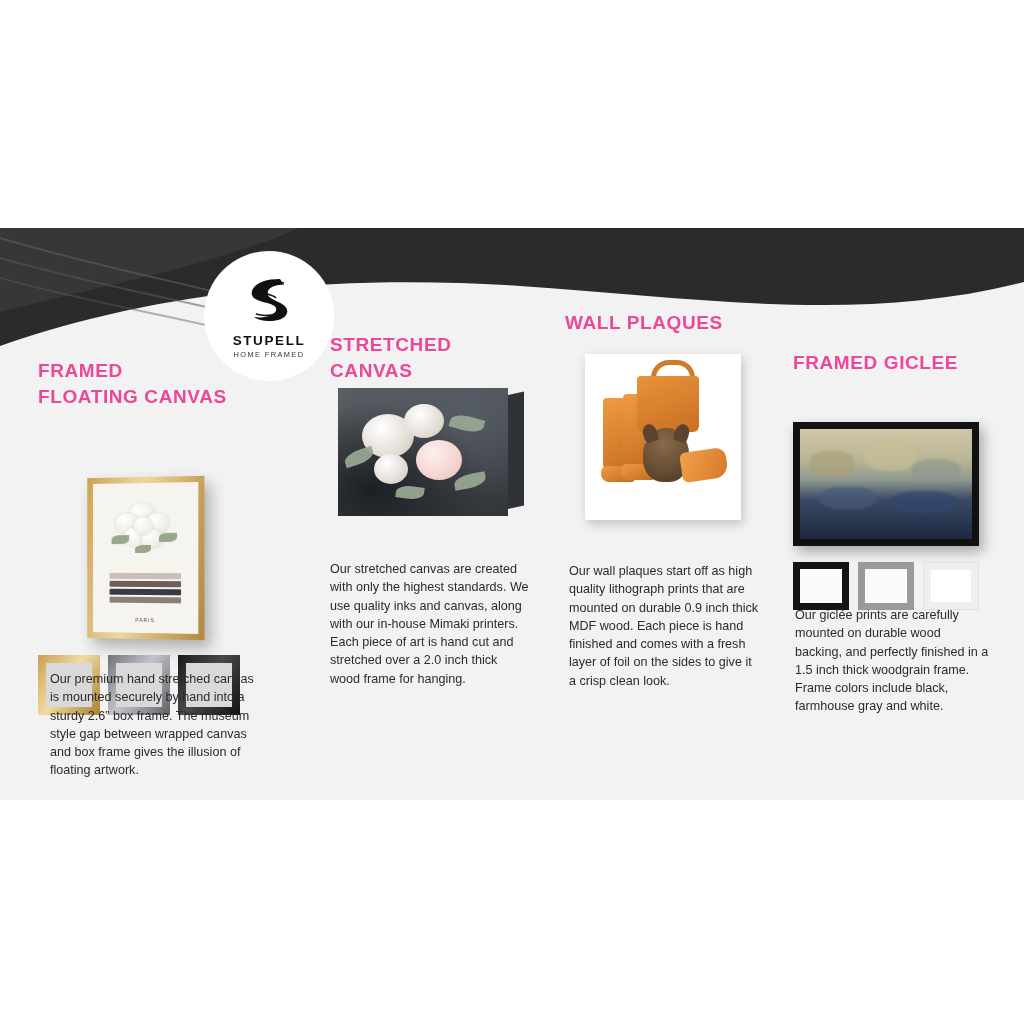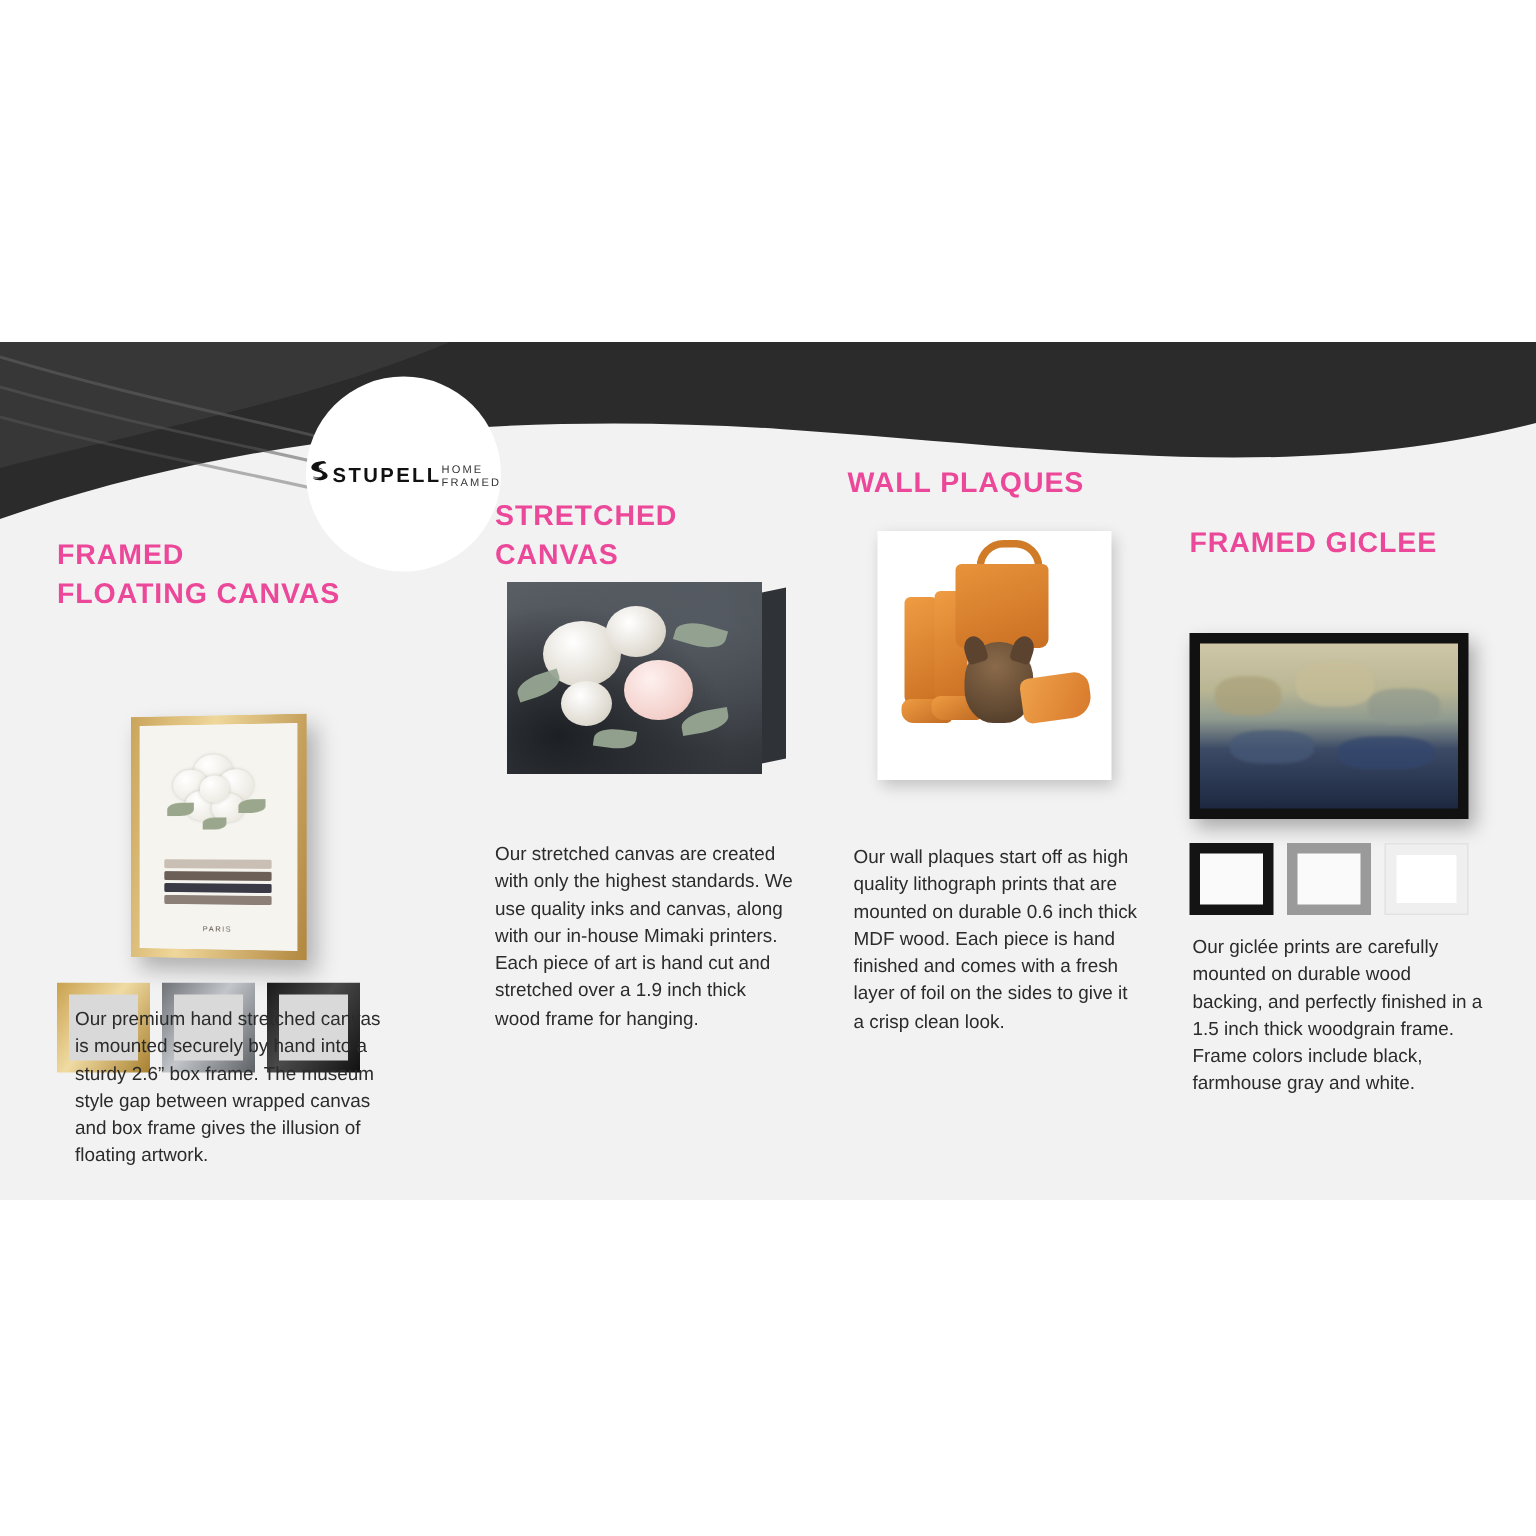--- a/index.html
+++ b/index.html
@@ -43,20 +43,21 @@
   
   .logo-badge {
     position: absolute;
     left: 204px;
     top: 251px;
     width: 130px;
     height: 130px;
     border-radius: 50%;
     background: #ffffff;
     display: flex;
+    flex-direction: column;
     align-items: center;
     justify-content: center;
     box-shadow: 0 0 0 0 rgba(0,0,0,0);
   }
   .logo-mark {
     width: 58px;
     height: 56px;
     margin-bottom: 4px;
   }
   .logo-name {
@@ -331,21 +332,21 @@
         <div class="rose white" style="left:66px;top:16px;width:40px;height:34px;"></div>
         <div class="rose pink" style="left:78px;top:52px;width:46px;height:40px;"></div>
         <div class="rose white" style="left:36px;top:66px;width:34px;height:30px;"></div>
         <div class="sc-leaf" style="left:6px;top:62px;width:30px;height:14px;transform:rotate(-18deg);"></div>
         <div class="sc-leaf" style="left:112px;top:28px;width:34px;height:15px;transform:rotate(16deg);"></div>
         <div class="sc-leaf" style="left:116px;top:86px;width:32px;height:14px;transform:rotate(-10deg);"></div>
         <div class="sc-leaf" style="left:58px;top:98px;width:28px;height:13px;transform:rotate(8deg);"></div>
       </div>
     </div>
 
-    <p style="position:absolute; top:228px; left:0px; width:200px;">Our stretched canvas are created with only the highest standards. We use quality inks and canvas, along with our in-house Mimaki printers. Each piece of art is hand cut and stretched over a 1.9 inch thick wood frame for hanging.</p>
+    <p style="position:absolute; top:228px; left:0px; width:200px;">Our stretched canvas are created with only the highest standards. We use quality inks and canvas, along with our in-house Mimaki printers. Each piece of art is hand cut and stretched over a 2.0 inch thick wood frame for hanging.</p>
   </div>
 
   <div class="col" id="col-plaques">
     <h2>
       <span>WALL PLAQUES</span>
     </h2>
 
     <div class="wp-wrap">
       <div class="wp-boot" style="left:18px;top:44px;"></div>
       <div class="wp-boot-foot" style="left:16px;top:112px;"></div>
@@ -353,21 +354,21 @@
       <div class="wp-boot-foot" style="left:36px;top:110px;"></div>
       <div class="wp-handle"></div>
       <div class="wp-bag"></div>
       <div class="wp-dog">
         <div class="wp-ear" style="left:0px;top:-4px;transform:rotate(-18deg);"></div>
         <div class="wp-ear" style="left:32px;top:-4px;transform:rotate(18deg);"></div>
       </div>
       <div class="wp-scarf"></div>
     </div>
 
-    <p style="position:absolute; top:252px; left:4px; width:192px;">Our wall plaques start off as high quality lithograph prints that are mounted on durable 0.6 inch thick MDF wood. Each piece is hand finished and comes with a fresh layer of foil on the sides to give it a crisp clean look.</p>
+    <p style="position:absolute; top:252px; left:4px; width:192px;">Our wall plaques start off as high quality lithograph prints that are mounted on durable 0.9 inch thick MDF wood. Each piece is hand finished and comes with a fresh layer of foil on the sides to give it a crisp clean look.</p>
   </div>
 
   <div class="col" id="col-giclee">
     <h2>
       <span>FRAMED GICLEE</span>
     </h2>
 
     <div class="art-wrap">
       <div class="fg-frame">
         <div class="fg-canvas">
@@ -385,16 +386,16 @@
           </div>
         <div class="fg-sw fgs-gray">
             <div></div>
           </div>
         <div class="fg-sw fgs-white">
             <div></div>
           </div>
       </div>
     </div>
 
-    <p style="position:absolute; top:272px; left:2px; width:196px;">Our giclée prints are carefully mounted on durable wood backing, and perfectly finished in a 1.5 inch thick woodgrain frame. Frame colors include black, farmhouse gray and white.</p>
+    <p style="position:absolute; top:256px; left:2px; width:196px;">Our giclée prints are carefully mounted on durable wood backing, and perfectly finished in a 1.5 inch thick woodgrain frame. Frame colors include black, farmhouse gray and white.</p>
   </div>
 
 </div>
 
 </body></html>

